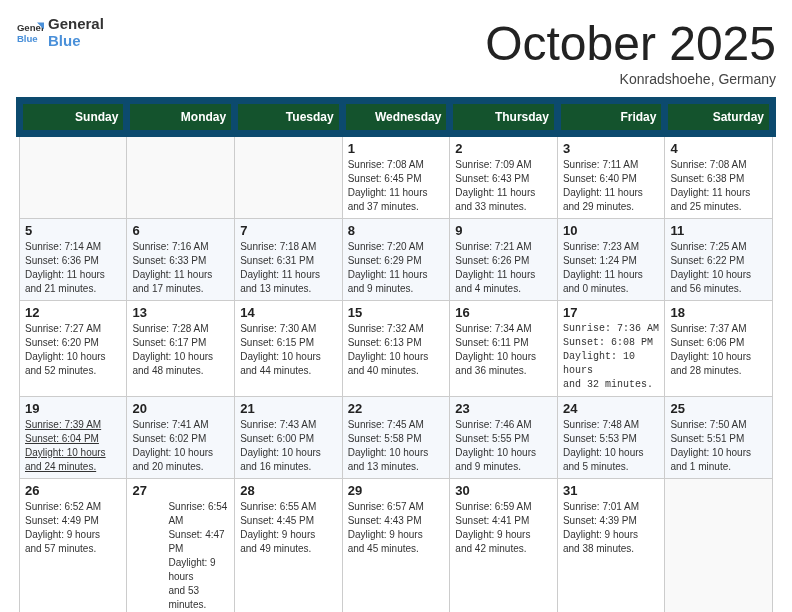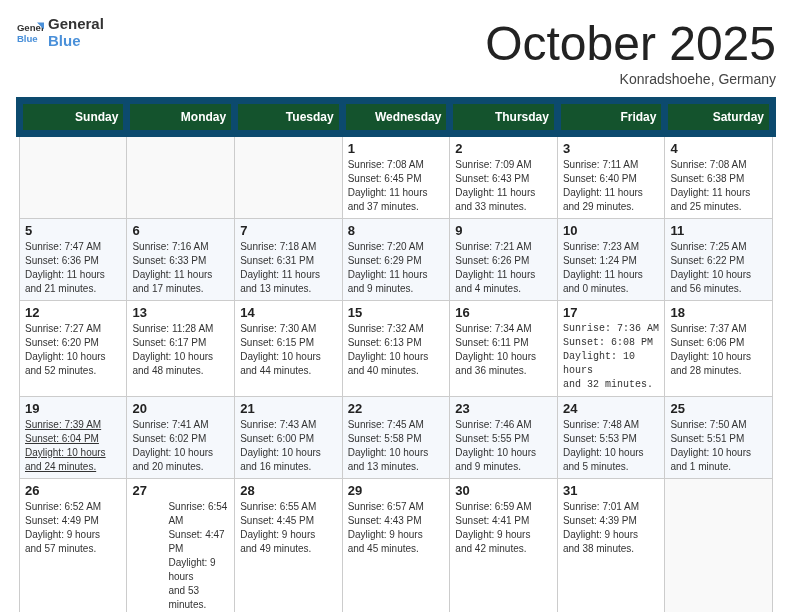--- a/index.html
+++ b/index.html
@@ -141,21 +141,21 @@
           <div class="day-num">4</div>
           <div class="day-info" style="white-space: pre-line;">Sunrise: 7:08 AM
 Sunset: 6:38 PM
 Daylight: 11 hours
 and 25 minutes.</div>
         </td>
       </tr>
       <tr>
         <td>
           <div class="day-num">5</div>
-          <div class="day-info" style="white-space: pre-line;">Sunrise: 7:47 AM
+          <div class="day-info" style="white-space: pre-line;">Sunrise: 7:14 AM
 Sunset: 6:36 PM
 Daylight: 11 hours
 and 21 minutes.</div>
         </td>
         <td>
           <div class="day-num">6</div>
           <div class="day-info" style="white-space: pre-line;">Sunrise: 7:16 AM
 Sunset: 6:33 PM
 Daylight: 11 hours
 and 17 minutes.</div>
@@ -199,21 +199,21 @@
       <tr>
         <td>
           <div class="day-num">12</div>
           <div class="day-info" style="white-space: pre-line;">Sunrise: 7:27 AM
 Sunset: 6:20 PM
 Daylight: 10 hours
 and 52 minutes.</div>
         </td>
         <td>
           <div class="day-num">13</div>
-          <div class="day-info" style="white-space: pre-line;">Sunrise: 11:28 AM
+          <div class="day-info" style="white-space: pre-line;">Sunrise: 7:28 AM
 Sunset: 6:17 PM
 Daylight: 10 hours
 and 48 minutes.</div>
         </td>
         <td>
           <div class="day-num">14</div>
           <div class="day-info" style="white-space: pre-line;">Sunrise: 7:30 AM
 Sunset: 6:15 PM
 Daylight: 10 hours
 and 44 minutes.</div>

